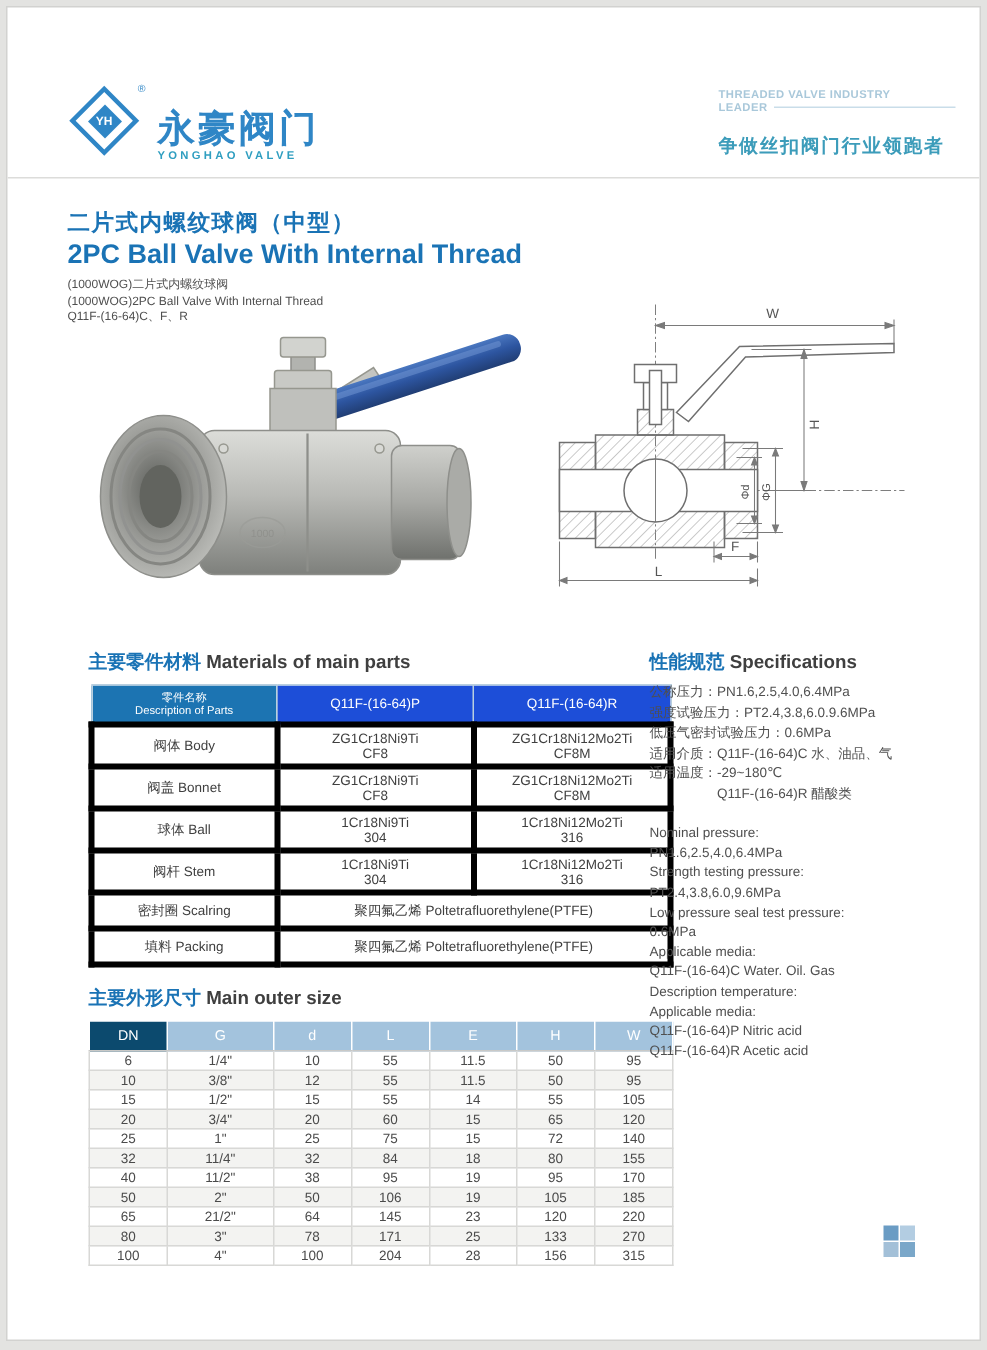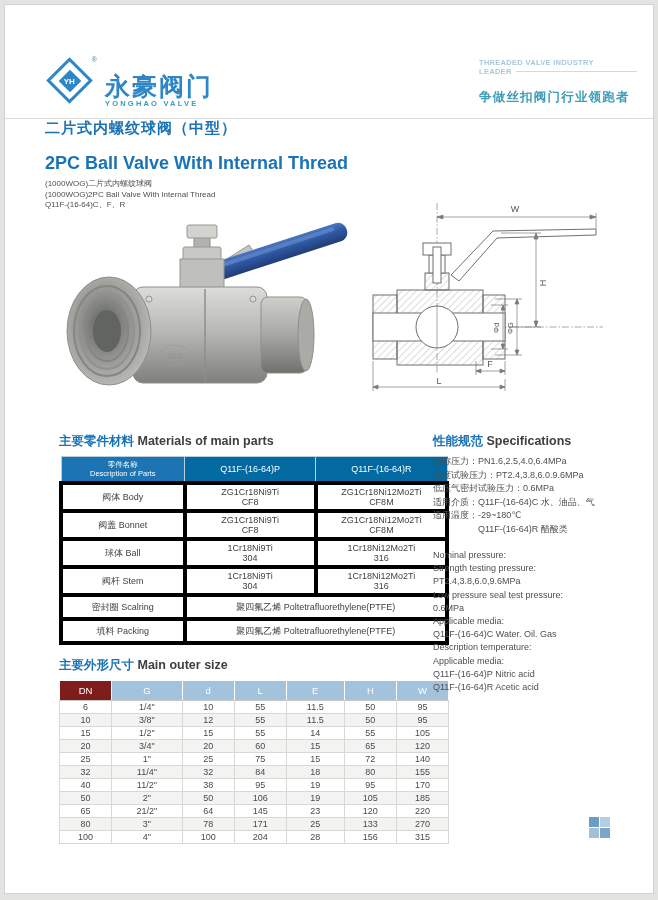--- a/index.html
+++ b/index.html
@@ -18,47 +18,47 @@
   .brand-text { margin-left:6px; padding-bottom:2px; }
   .brand-cn { font-size:25px; font-weight:bold; color:#2f86c6; letter-spacing:2px; line-height:26px; }
   .brand-en { font-size:7.5px; font-weight:bold; color:#2f9ec0; letter-spacing:2.2px; }
   .slogan { position:absolute; right:16px; bottom:12px; width:158px; }
   .slogan-en { font-size:7.5px; font-weight:bold; color:#a9c8da; line-height:9px; letter-spacing:0.3px; }
   .slogan-en2 { display:flex; align-items:center; gap:4px; }
   .slogan-en2 .dash { flex:1; height:1px; background:#c9dde9; }
   .slogan-cn { font-size:12.5px; font-weight:bold; color:#3c9cba; margin-top:13px; letter-spacing:1.2px; }
 
   
-  .title-block { position:absolute; left:40px; top:114px; }
+  .title-block { position:absolute; left:40px; top:134px; }
   .title-cn { font-size:15px; font-weight:bold; color:#1a73b5; letter-spacing:1px; }
-  .title-en { font-size:18px; font-weight:bold; color:#1a73b5; margin-top:15px; }
+  .title-en { font-size:18px; font-weight:bold; color:#1a73b5; margin-top:1px; }
   .title-sub { font-size:8px; color:#4f4f4f; line-height:10.5px; margin-top:5px; }
 
   
   .photo-svg { position:absolute; left:48px; top:190px; }
   .drawing-svg { position:absolute; left:358px; top:190px; }
 
   
   .sec-title { font-size:12.5px; font-weight:bold; }
   .sec-title .cn { color:#1a73b5; }
   .sec-title .en { color:#3f3f3f; }
 
   
   .left-col { position:absolute; left:54px; top:428px; width:390px; }
   table { border-collapse:collapse; width:100%; }
   .mat-table { margin-top:6px; }
   .mat-table th { font-weight:normal; color:#fff; border:1px solid #b9cfdf; padding:3px 2px; }
   .mat-table th.desc { background:#1c74b2; font-size:7.5px; line-height:9px; width:32%; }
-  .mat-table th.variant { background:#0369a1; font-size:9px; width:34%; }
+  .mat-table th.variant { background:#1d4ed8; font-size:9px; width:34%; }
   .mat-table td { border:4px solid #000000; color:#3f3f3f; text-align:center; padding:2px 2px; font-size:9px; line-height:10px; height:24px; }
   .mat-table td.label { font-size:9px; }
   .sec2 { margin-top:12px; }
   .size-table { margin-top:6px; }
   .size-table th { font-weight:normal; color:#fff; background:#a3c3dd; font-size:9.5px; padding:4px 0 4px 0; border:1px solid #fff; border-bottom:1px solid #c9c9c7; }
-  .size-table th.dn { background:#7f1d1d; }
+  .size-table th.dn { background:#0c4a6e; }
   .size-table td { font-size:9px; color:#4a4a4a; text-align:center; padding:1px 0; border:1px solid #d8d8d6; }
   .size-table tr:nth-child(even) td { background:#f3f3f1; }
 
   
   .spec-col { position:absolute; left:428px; top:428px; width:224px; }
   .spec-cn { margin-top:5px; }
   .spec-line { font-size:9px; color:#4f4f4f; line-height:13.5px; white-space:pre-wrap; }
   .spec-en { margin-top:13px; }
   .spec-en .spec-line { line-height:13.2px; }
 
@@ -430,20 +430,21 @@
     <div class="spec-cn">
         <div class="spec-line">公称压力：PN1.6,2.5,4.0,6.4MPa</div>
         <div class="spec-line">强度试验压力：PT2.4,3.8,6.0.9.6MPa</div>
         <div class="spec-line">低压气密封试验压力：0.6MPa</div>
         <div class="spec-line">适用介质：Q11F-(16-64)C 水、油品、气</div>
         <div class="spec-line">适用温度：-29~180℃</div>
         <div class="spec-line">　　　　　Q11F-(16-64)R 醋酸类</div>
       </div>
     <div class="spec-en">
         <div class="spec-line">Nominal pressure:</div>
+        <div class="spec-line">PN1.6,2.5,4.0,6.4MPa</div>
         <div class="spec-line">Strength testing pressure:</div>
         <div class="spec-line">PT2.4,3.8,6.0,9.6MPa</div>
         <div class="spec-line">Low pressure seal test pressure:</div>
         <div class="spec-line">0.6MPa</div>
         <div class="spec-line">Applicable media:</div>
         <div class="spec-line">Q11F-(16-64)C Water. Oil. Gas</div>
         <div class="spec-line">Description temperature:</div>
         <div class="spec-line">Applicable media:</div>
         <div class="spec-line">Q11F-(16-64)P Nitric acid</div>
         <div class="spec-line">Q11F-(16-64)R Acetic acid</div>

